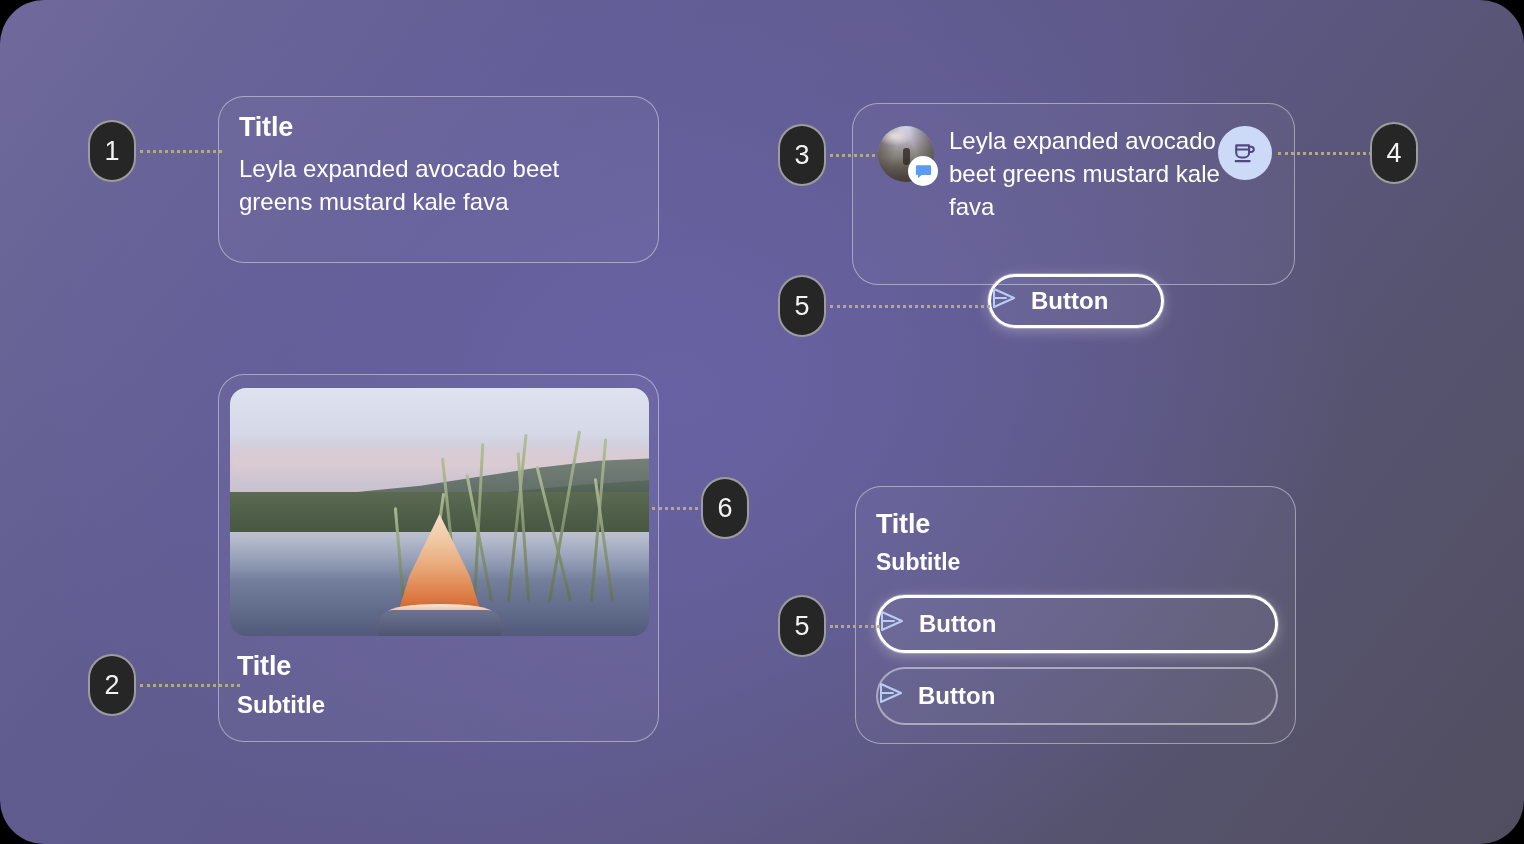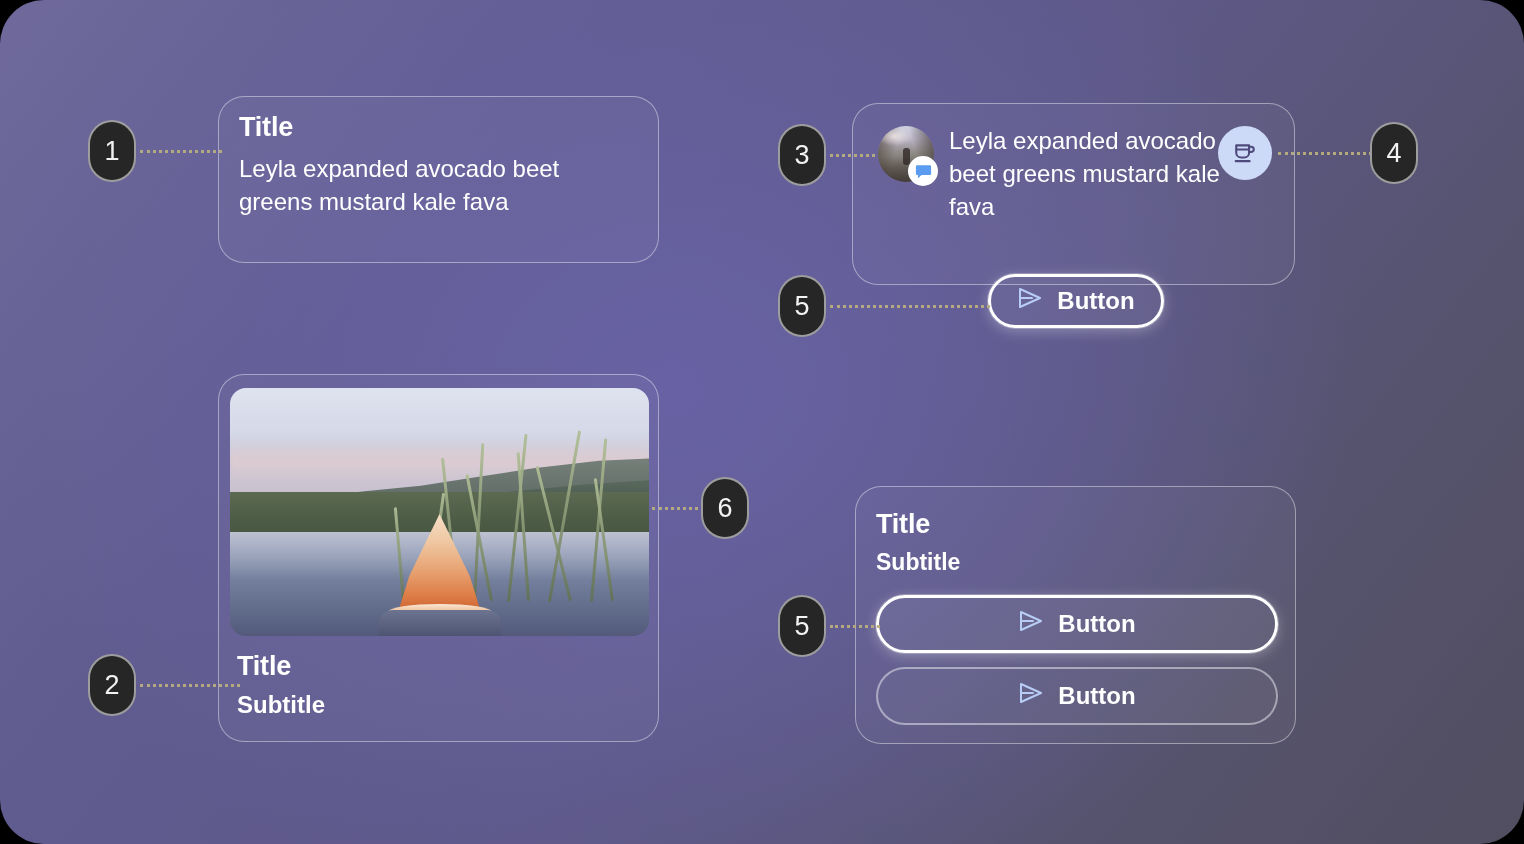--- a/index.html
+++ b/index.html
@@ -91,21 +91,21 @@
   }
 
   
   #card4 { left: 855px; top: 486px; width: 441px; height: 258px; }
   #card4 .title    { position:absolute; left: 20px; top: 22px; font-size: 27px; }
   #card4 .subtitle { position:absolute; left: 20px; top: 62px; font-size: 23px;
                      color:#fff; font-weight:600; }
 
   
   .btn {
-    display: flex; align-items: center; justify-content: center; gap: 14px;
+    display: flex; align-items: center; gap: 14px;
     color: #ffffff; font-size: 24px; font-weight: 600;
     border-radius: 999px;
     background: rgba(255,255,255,0.03);
     border: 2px solid rgba(255,255,255,0.45);
   }
   .btn.focused {
     border: 3px solid #ffffff;
     box-shadow: 0 0 0 1px rgba(255,255,255,0.25), 0 3px 14px rgba(255,255,255,0.30);
     background: rgba(255,255,255,0.05);
   }

